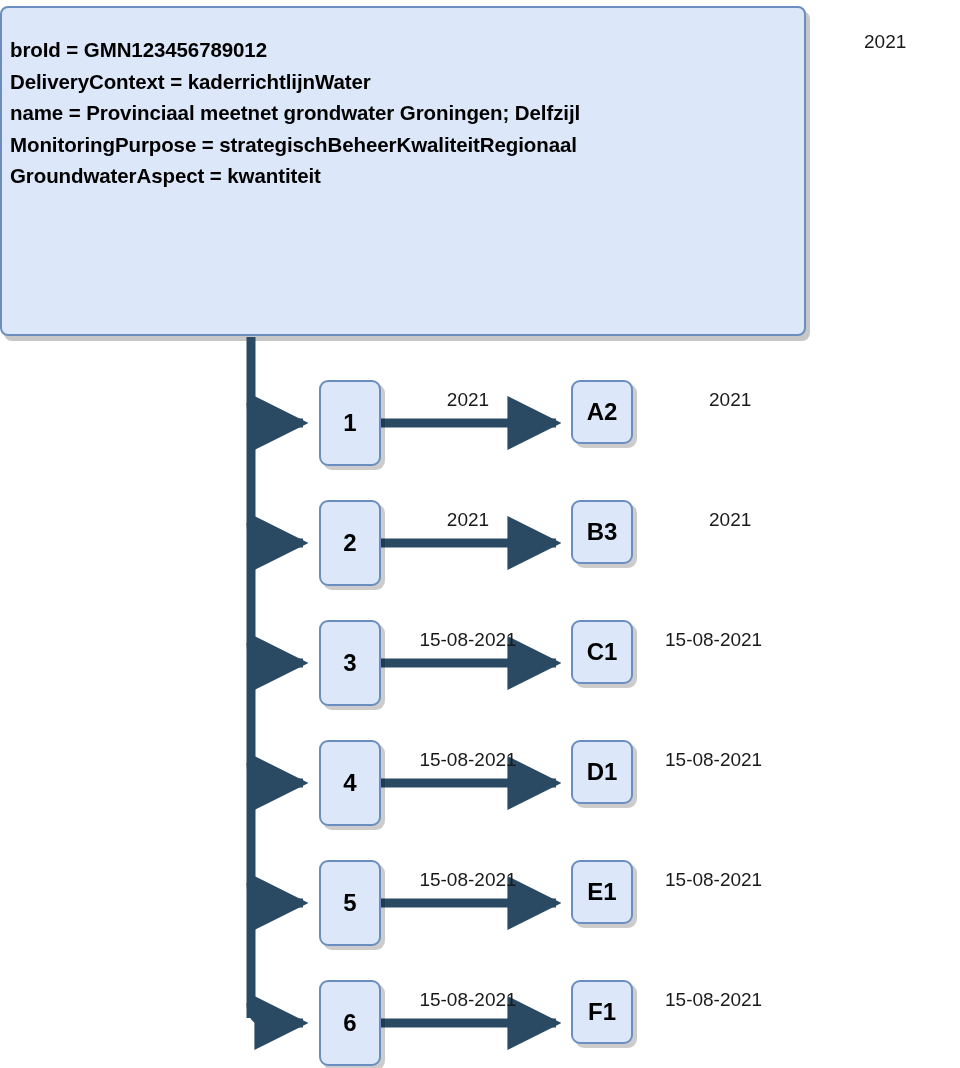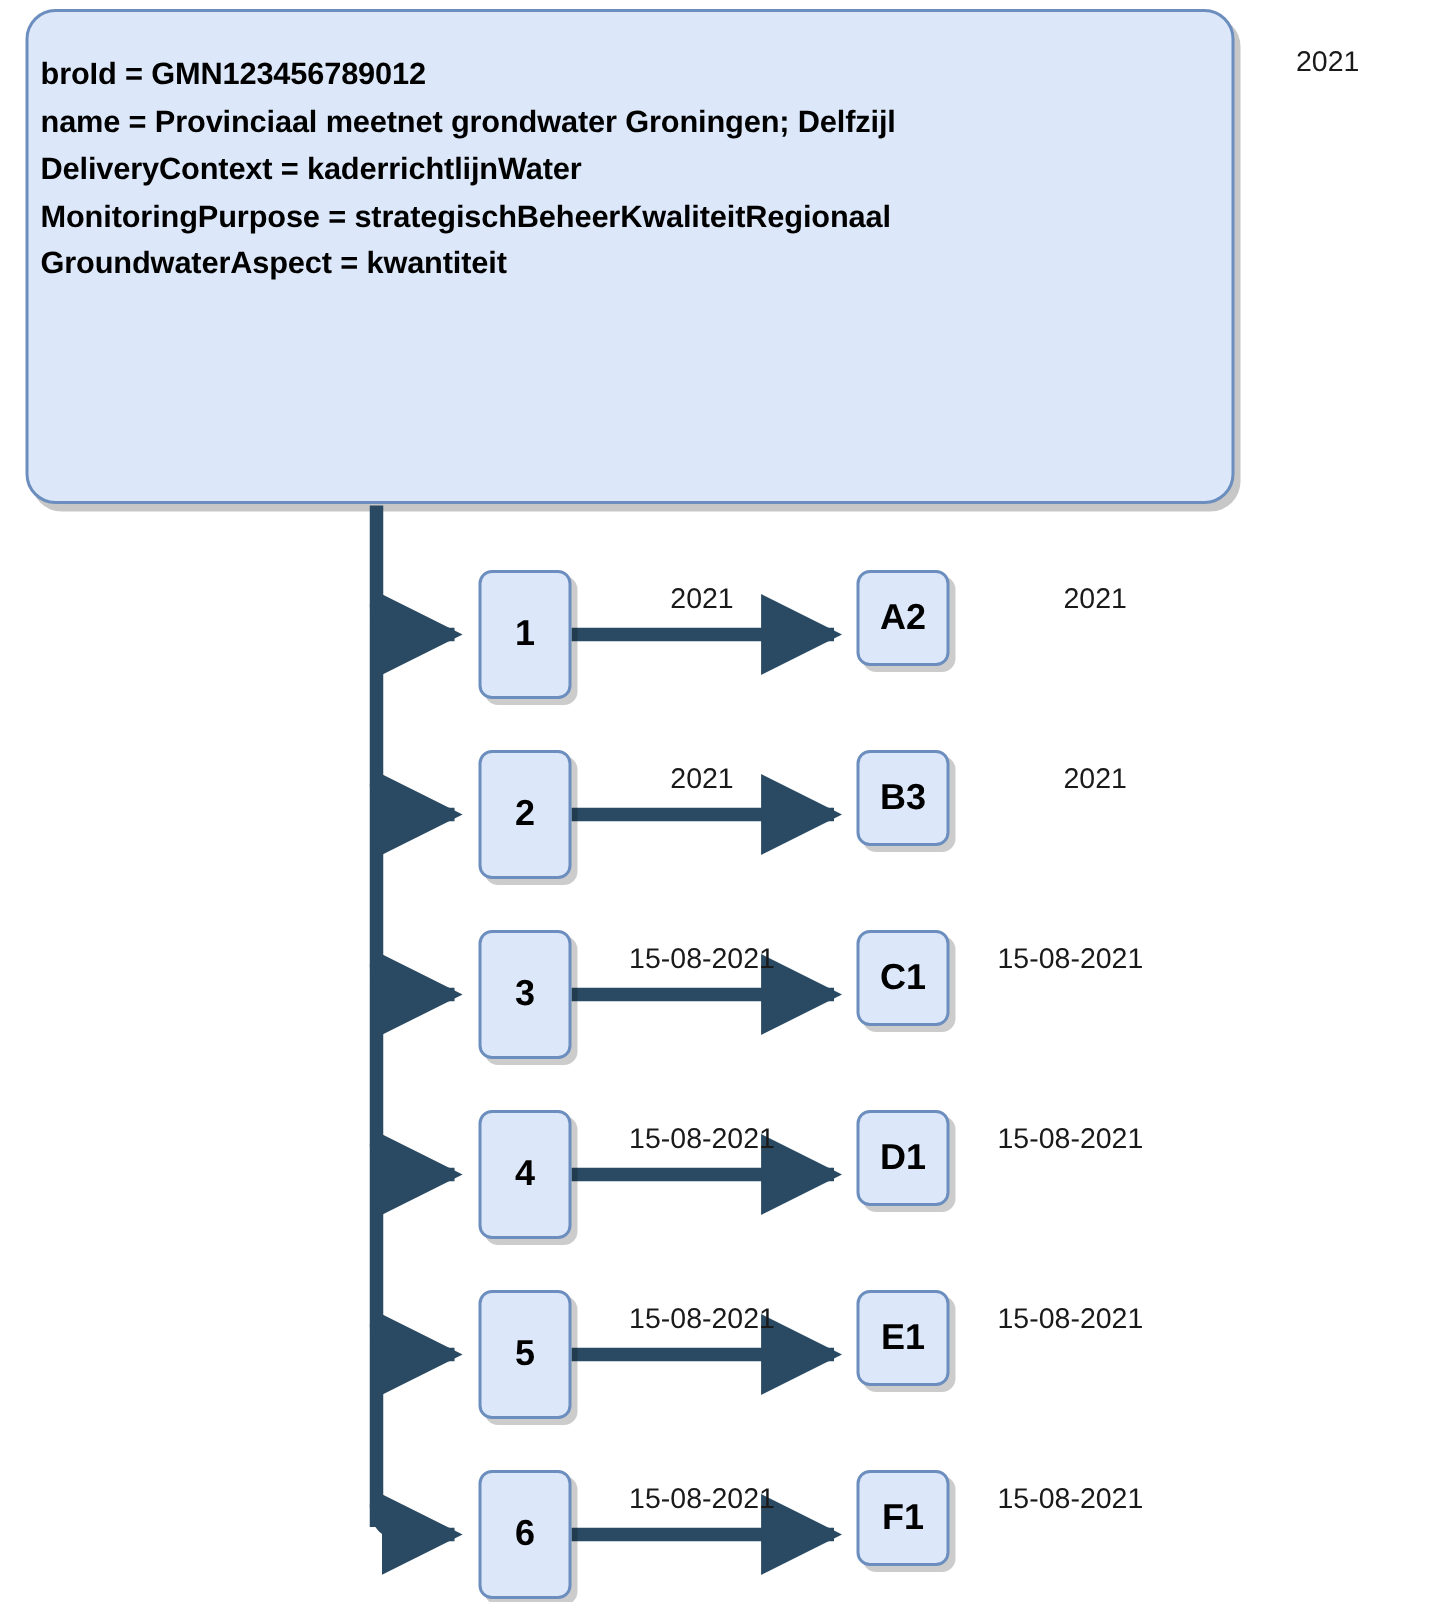--- a/index.html
+++ b/index.html
@@ -18,23 +18,22 @@
   
   #header-card {
     position: absolute;
     left: 0px;
     top: 6px;
     width: 806px;
     height: 330px;
     box-sizing: border-box;
     background: #dce8f9;
     border: 2px solid #6c8ebf;
-    border-radius: 20px;
+    border-radius: 8px;
     box-shadow: 4px 5px 0 rgba(0,0,0,0.22);
-    margin-left: 17px;
   }
   #attr-list {
     position: absolute;
     left: 8px;
     top: 26px;
     right: 10px;
   }
   .attr-line {
     font-size: 20.5px;
     font-weight: bold;
@@ -97,22 +96,22 @@
     color: #1a1a1a;
     white-space: nowrap;
   }
 </style>
 </head>
 <body>
 
 <div id="header-card">
   <div id="attr-list">
     <div class="attr-line">broId = GMN123456789012</div>
+    <div class="attr-line">DeliveryContext = kaderrichtlijnWater</div>
     <div class="attr-line">name = Provinciaal meetnet grondwater Groningen; Delfzijl</div>
-    <div class="attr-line">DeliveryContext = kaderrichtlijnWater</div>
     <div class="attr-line">MonitoringPurpose = strategischBeheerKwaliteitRegionaal</div>
     <div class="attr-line">GroundwaterAspect = kwantiteit</div>
   </div>
 </div>
 
 <div id="header-year">2021</div>
 
 <svg id="connectors" viewBox="0 0 960 1068" xmlns="http://www.w3.org/2000/svg">
   <defs>
     <marker id="arrowhead" markerWidth="6" markerHeight="6" refX="5.4" refY="3" orient="auto" markerUnits="strokeWidth">

